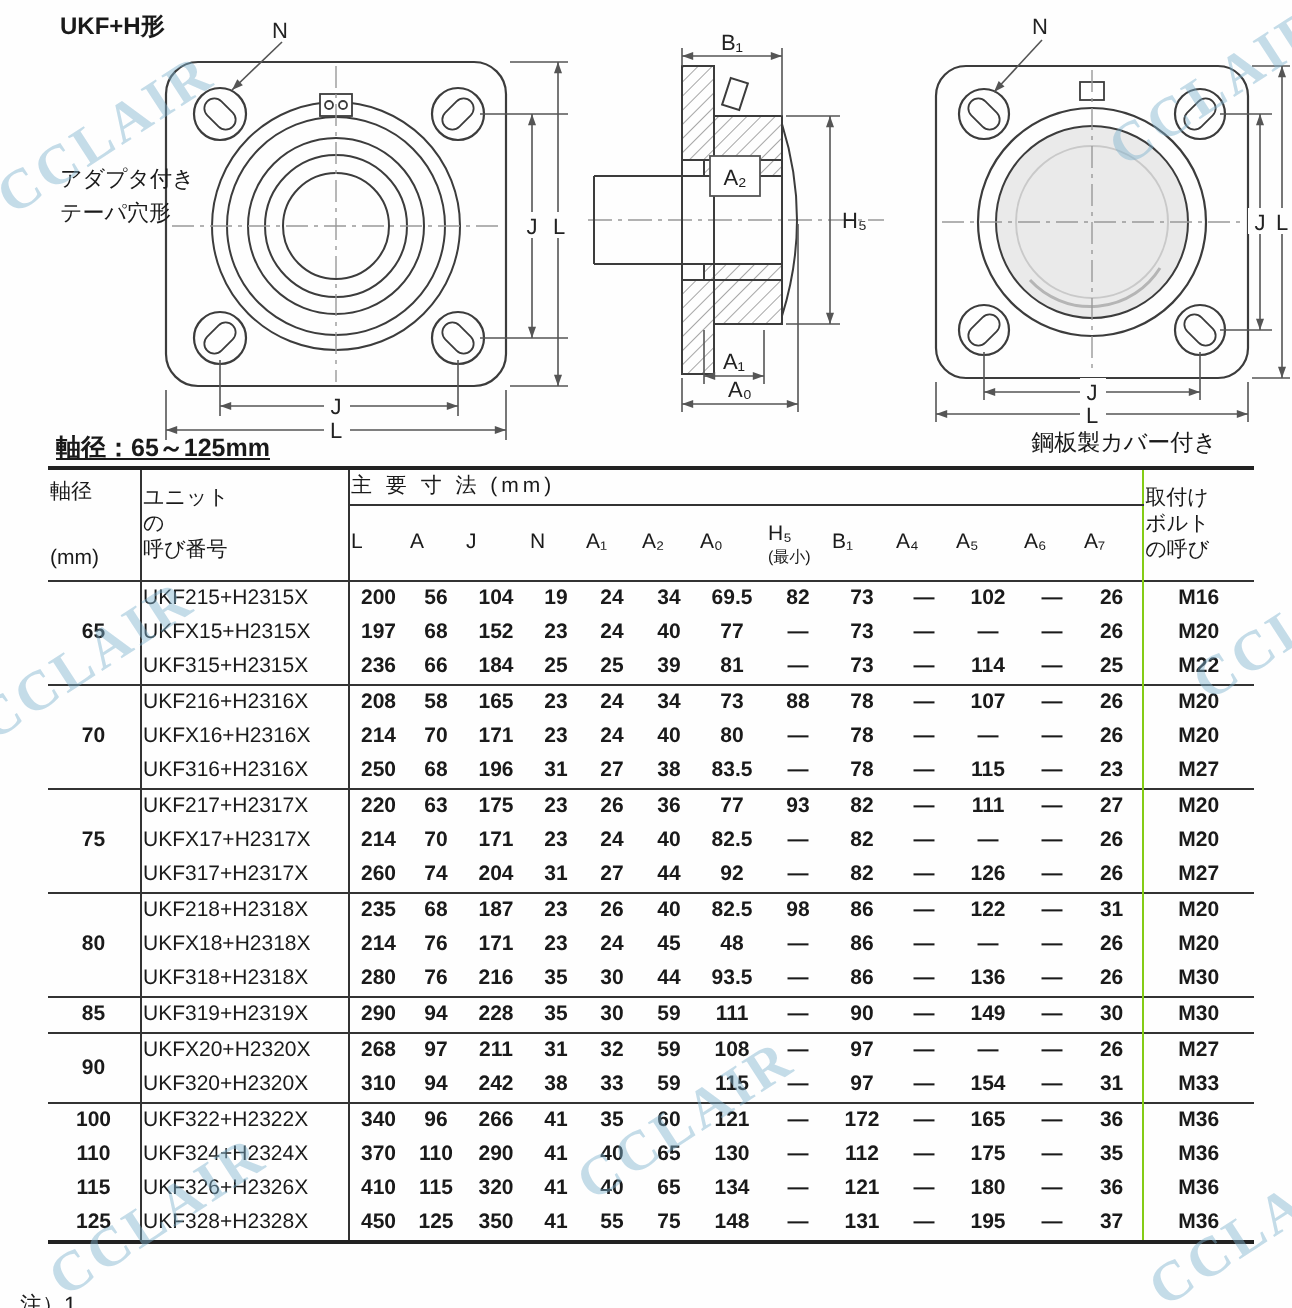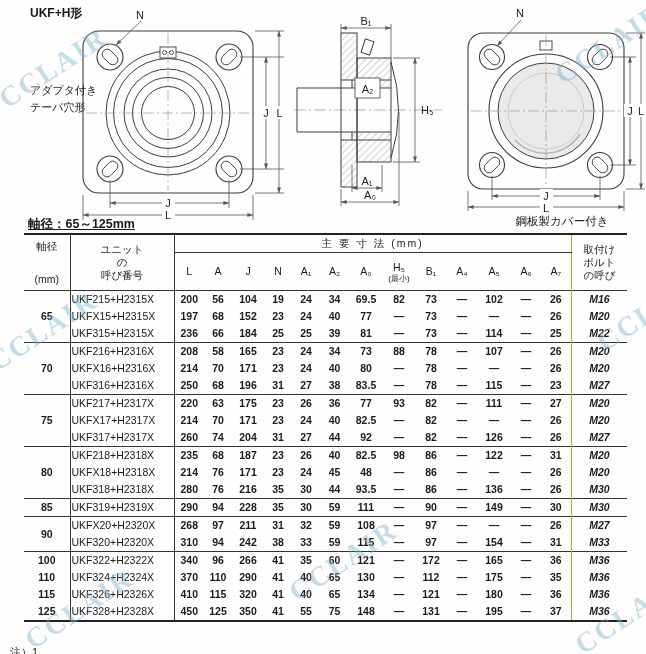--- a/index.html
+++ b/index.html
@@ -20,34 +20,34 @@
 
   #drawings { position:absolute; left:0; top:0; z-index:1; }
   #drawings text { font-family:"Liberation Sans","DejaVu Sans",sans-serif; }
 
   
   #dim-table { position:absolute; left:24px; top:233px; width:603px; z-index:2;
                border-collapse:collapse; table-layout:fixed; font-size:10.5px;
                border-top:2px solid #222; border-bottom:2px solid #222; }
   #dim-table th, #dim-table td { padding:2px 1px; line-height:13px; overflow:hidden; }
   thead { border-bottom:1.2px solid #333; }
-  thead th { font-weight:400; text-align:center; vertical-align:middle;margin-top:16px; }
+  thead th { font-weight:400; text-align:left; vertical-align:middle;margin-top:16px; }
   thead tr:first-child th.dims-title { height:18px; border-bottom:1px solid #333; letter-spacing:2px; }
   #dim-header-row th { height:38px; }
   .hnote { font-size:8px; line-height:9px; }
   .hstack { display:flex; flex-direction:column; justify-content:space-between; height:50px; padding:2px 0; }
   .v-r { border-right:1px solid #333; }
   .v-l { border-left:1px solid #84cc16; }
   tbody + tbody { border-top:1px solid #333; }
   tbody tr:first-child td { padding-top:3.5px; }
   tbody tr:last-child td { padding-bottom:3.5px; }
   td.c-shaft { font-weight:700; text-align:center; }
   td.c-name { font-weight:400; text-align:left; padding-left:4px; white-space:nowrap; }
   td.c-dim { text-align:center; font-weight:600; }
-  td.c-bolt { text-align:center; font-weight:600;font-style:italic; }
+  td.c-bolt { text-align:center; font-weight:600; }
 </style>
 </head>
 <body>
 
 <div class="page">
 
   <span class="wm" style="left: -8px; top: 52px; color: rgb(127, 179, 207);">CCLAIR</span>
   <span class="wm" style="left: 548px; top: 28px; color: rgb(127, 179, 207);">CCLAIR</span>
   <span class="wm" style="left: 590px; top: 295px; color: rgb(127, 179, 207);">CCLAIR</span>
   <span class="wm" style="left: -18px; top: 315px; color: rgb(127, 179, 207);">CCLAIR</span>

